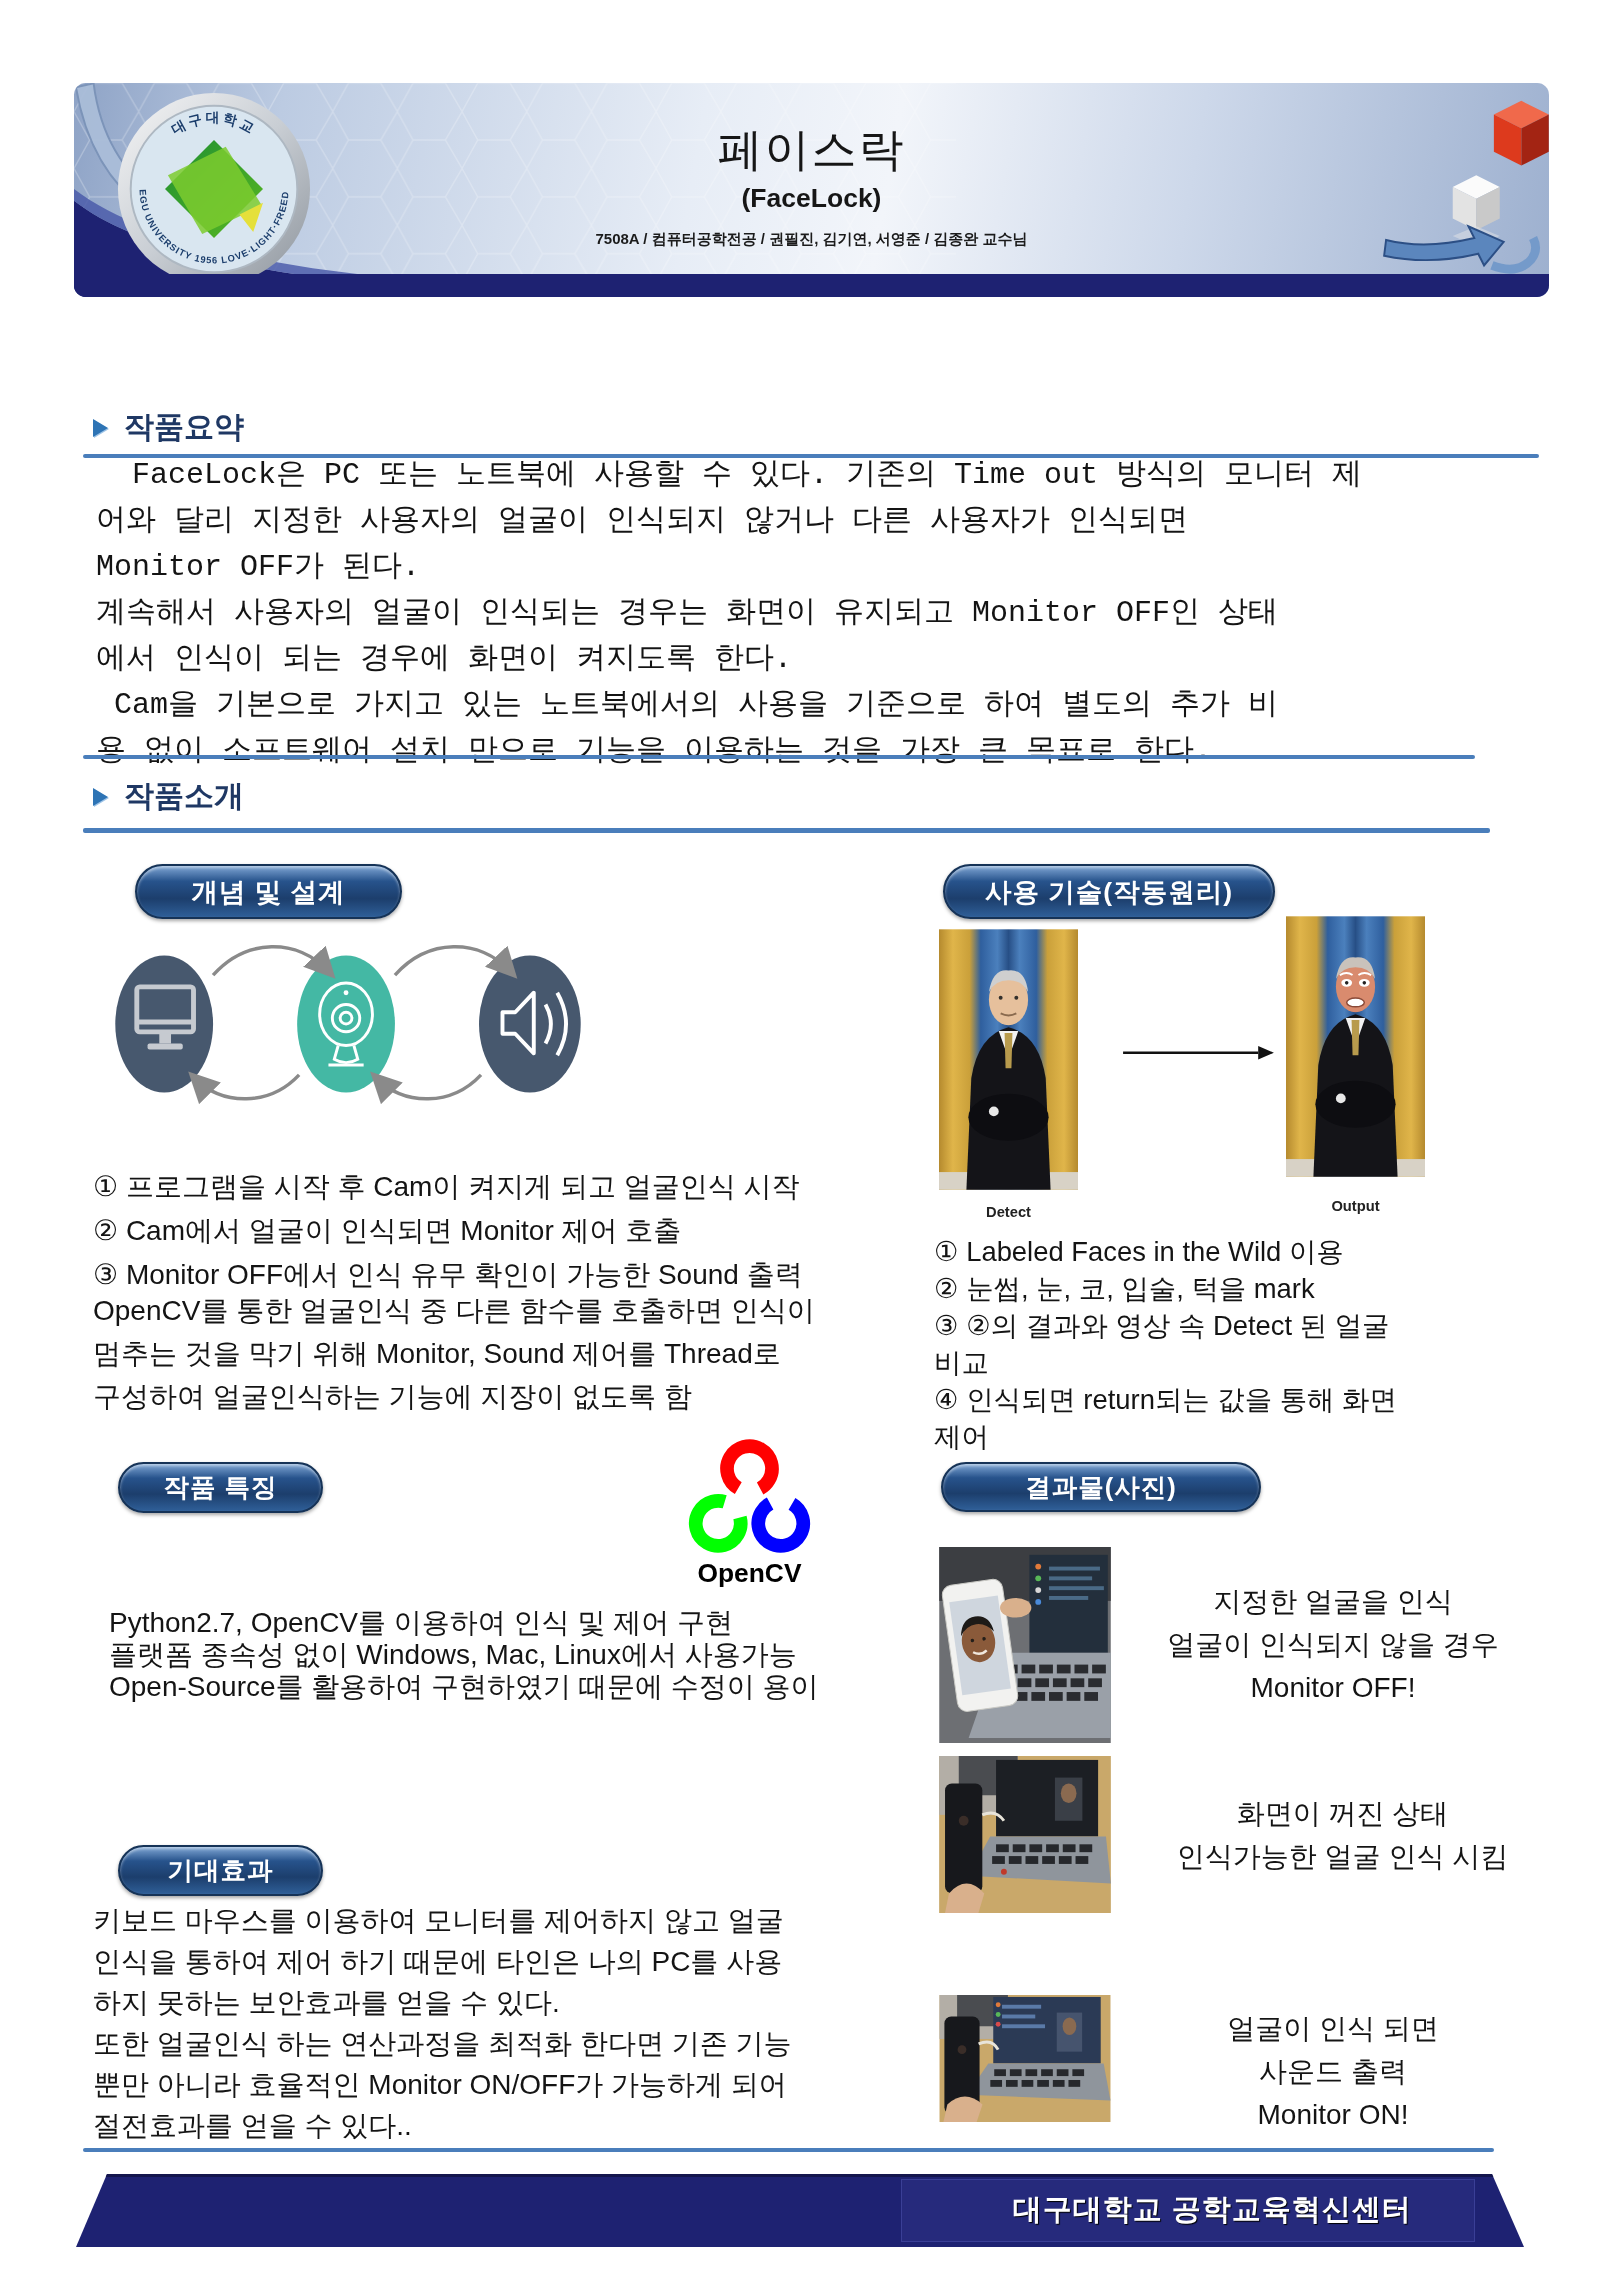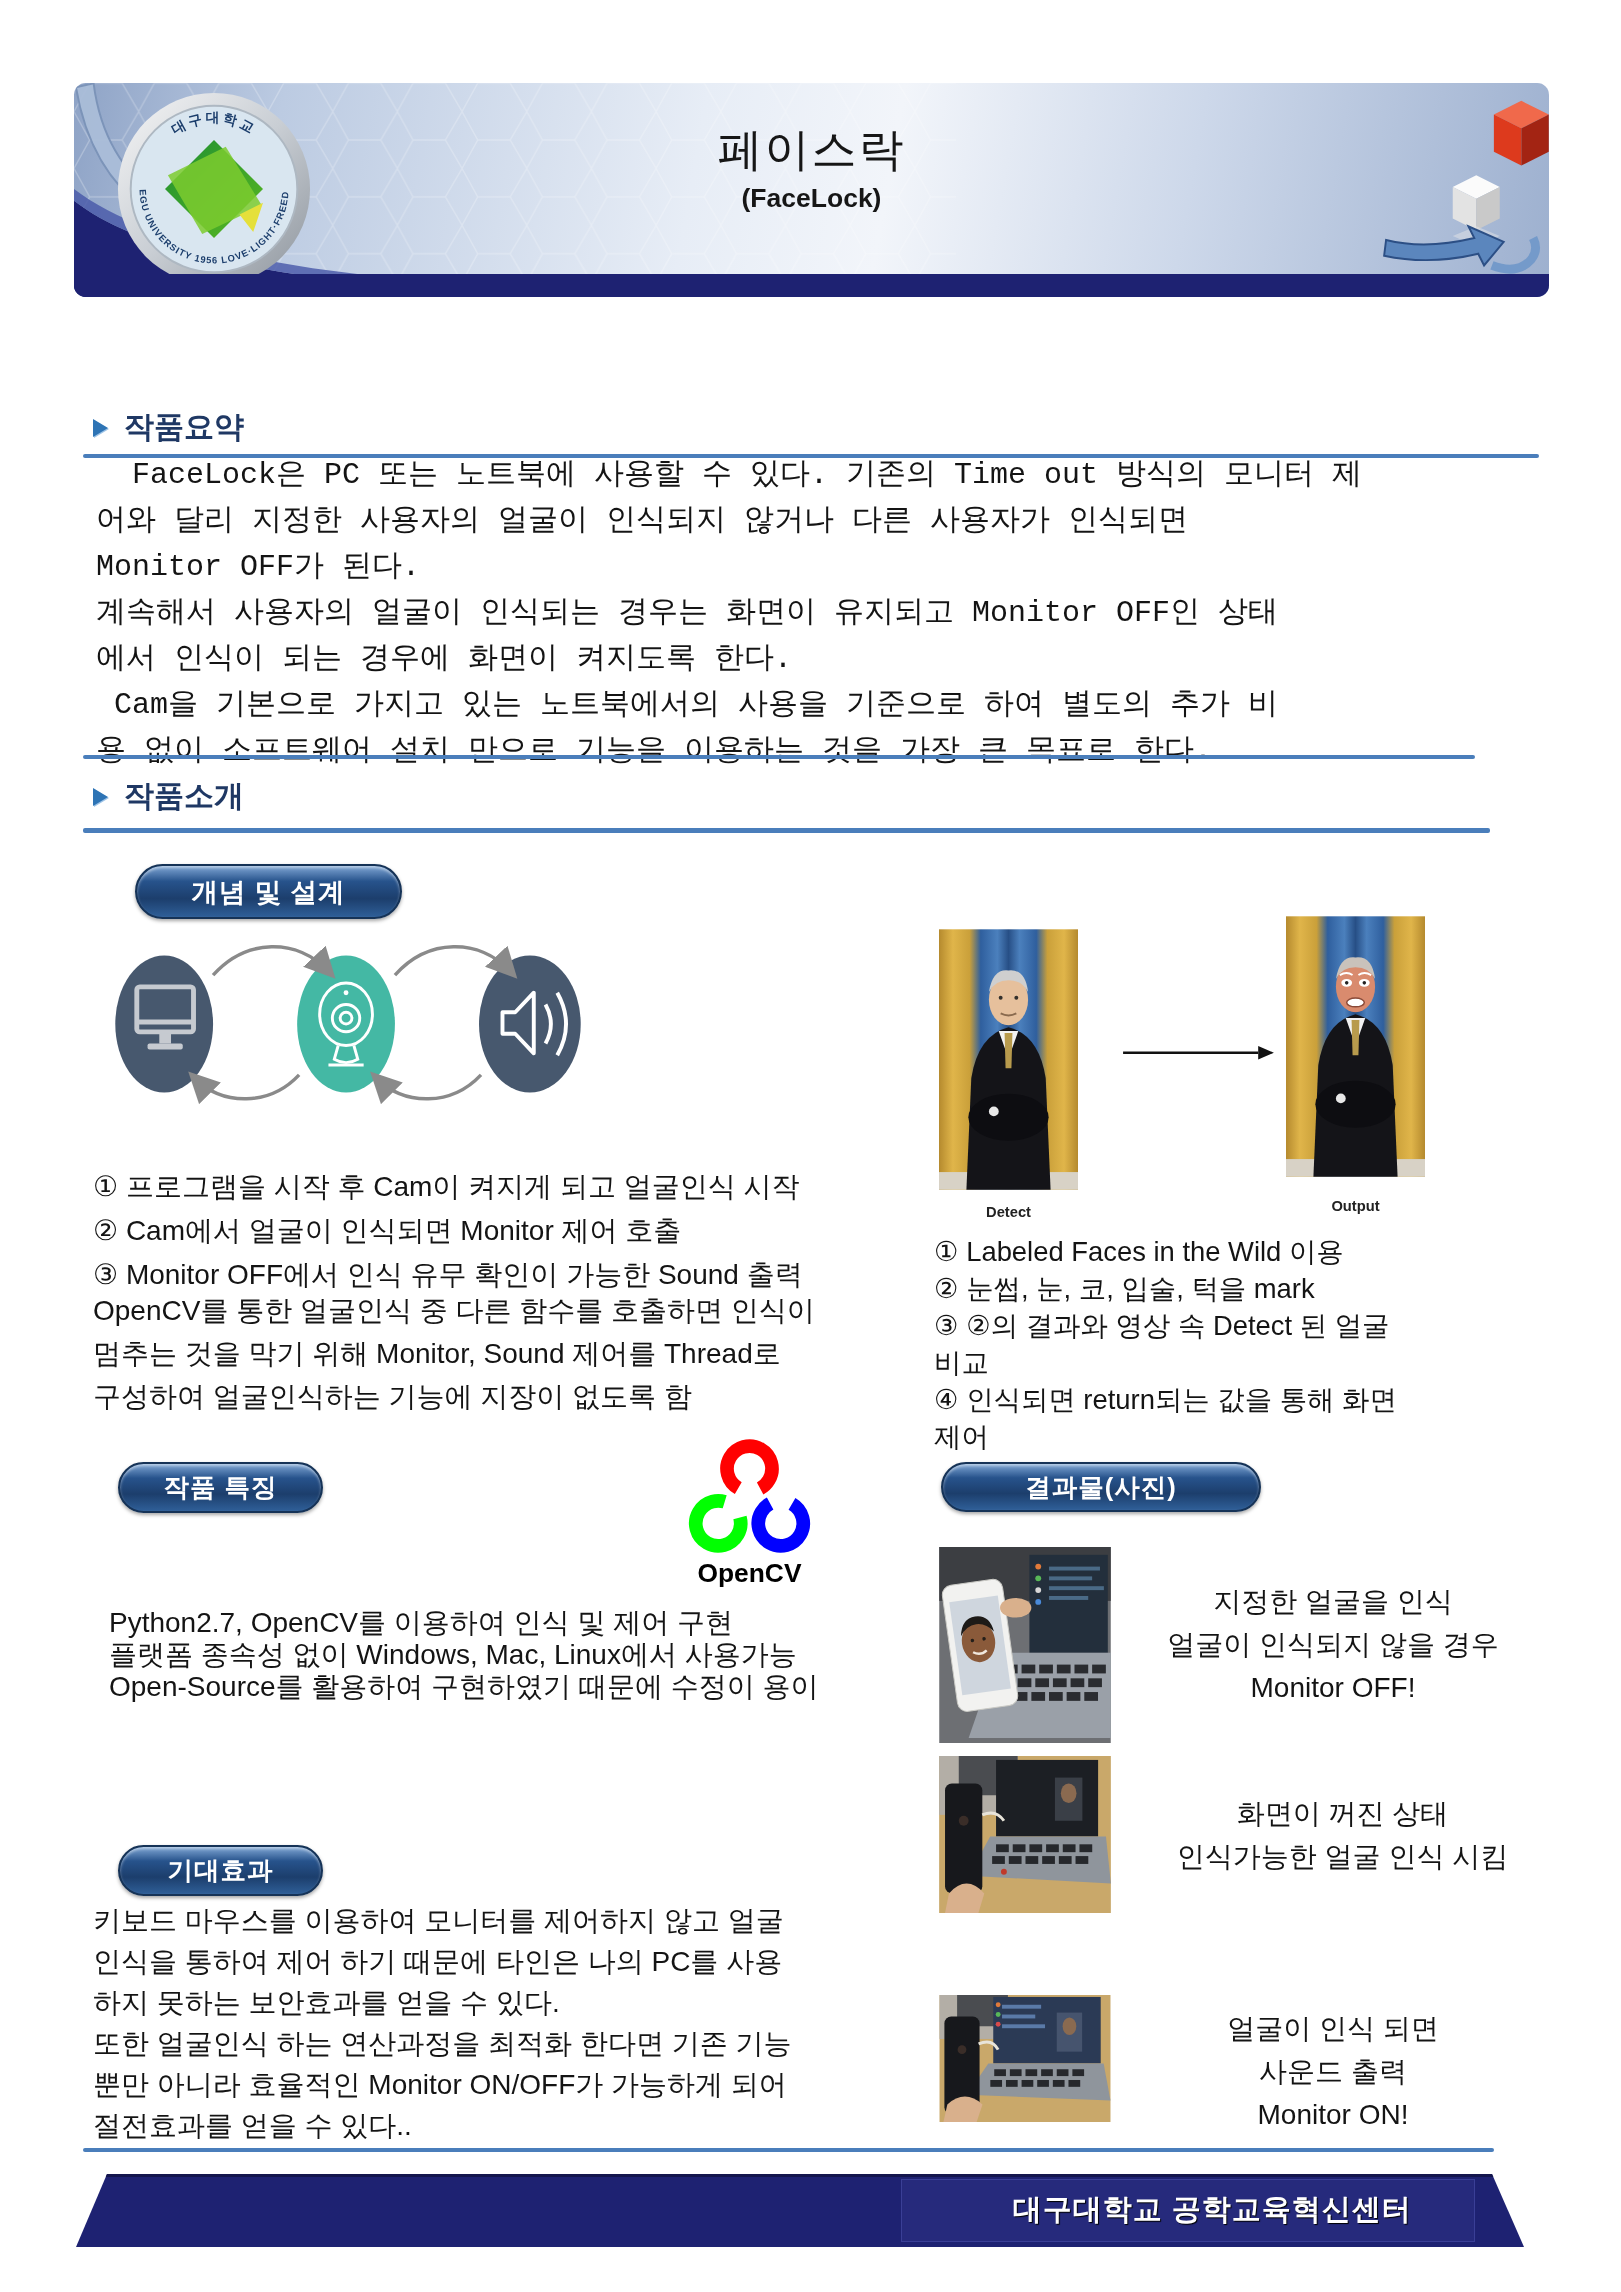--- a/index.html
+++ b/index.html
@@ -95,20 +95,21 @@
       <text font-size="14" font-weight="bold" fill="#1c3e6c" letter-spacing="3">
         <textPath href="#arcTop" startOffset="50%" text-anchor="middle">대구대학교</textPath>
       </text>
       <text font-size="9.5" font-weight="bold" fill="#1c3e6c" letter-spacing="1">
         <textPath href="#arcBot" startOffset="50%" text-anchor="middle">DAEGU UNIVERSITY 1956 LOVE·LIGHT·FREEDOM</textPath>
       </text>
     </svg>
 
     <div class="banner-title">페이스락</div>
     <div class="banner-sub">(FaceLock)</div>
+    <div class="banner-authors">7508A / 컴퓨터공학전공 / 권필진, 김기연, 서영준 / 김종완 교수님</div>
 
     <svg class="abs" style="left:1304px;top:9.8px;" width="172" height="196" viewBox="0 0 175 200">
       <g>
         <polygon points="118,22 146,8 174,22 146,36" fill="#f0694b"></polygon>
         <polygon points="118,22 146,36 146,74 118,60" fill="#dd3a1d"></polygon>
         <polygon points="174,22 146,36 146,74 174,60" fill="#a32413"></polygon>
       </g>
       <g>
         <polygon points="76,96 100,84 124,96 100,108" fill="#fbfbfb"></polygon>
         <polygon points="76,96 100,108 100,140 76,128" fill="#e3e3e3"></polygon>
@@ -216,20 +217,21 @@
 
   <div class="abs pill" style="left:118px;top:1845px;width:201px;height:47px;font-size:25.5px;">기대효과</div>
 
   <div class="abs ktext body-col" style="left:93px;top:1900px;width:833px;line-height:41px;">키보드 마우스를 이용하여 모니터를 제어하지 않고 얼굴
 인식을 통하여 제어 하기 때문에 타인은 나의 PC를 사용
 하지 못하는 보안효과를 얻을 수 있다.
 또한 얼굴인식 하는 연산과정을 최적화 한다면 기존 기능
 뿐만 아니라 효율적인 Monitor ON/OFF가 가능하게 되어
 절전효과를 얻을 수 있다..</div>
 
+  <div class="abs pill" style="left:943px;top:864px;width:328px;height:51px;">사용 기술(작동원리)</div>
 
   <svg class="abs" style="left:939px;top:929px;" width="139" height="261" viewBox="0 0 142 266">
     <defs>
       <linearGradient id="curt" x1="0" y1="0" x2="1" y2="0">
         <stop offset="0" stop-color="#b58a2e"></stop>
           <stop offset=".1" stop-color="#e0b54a"></stop>
         <stop offset=".22" stop-color="#caa03a"></stop>
           <stop offset=".3" stop-color="#2f5f9e"></stop>
         <stop offset=".42" stop-color="#4b80bd"></stop>
           <stop offset=".5" stop-color="#274f86"></stop>

